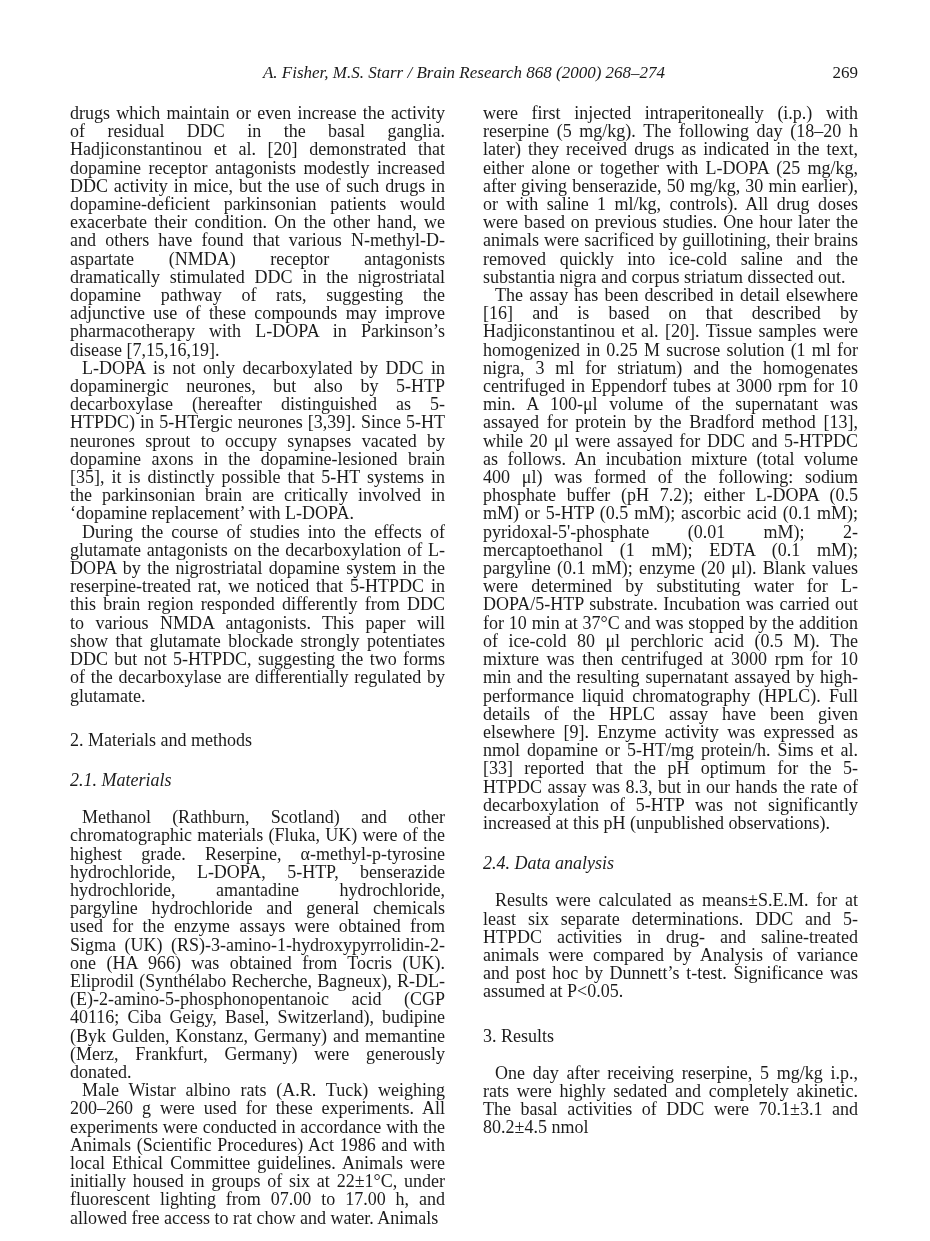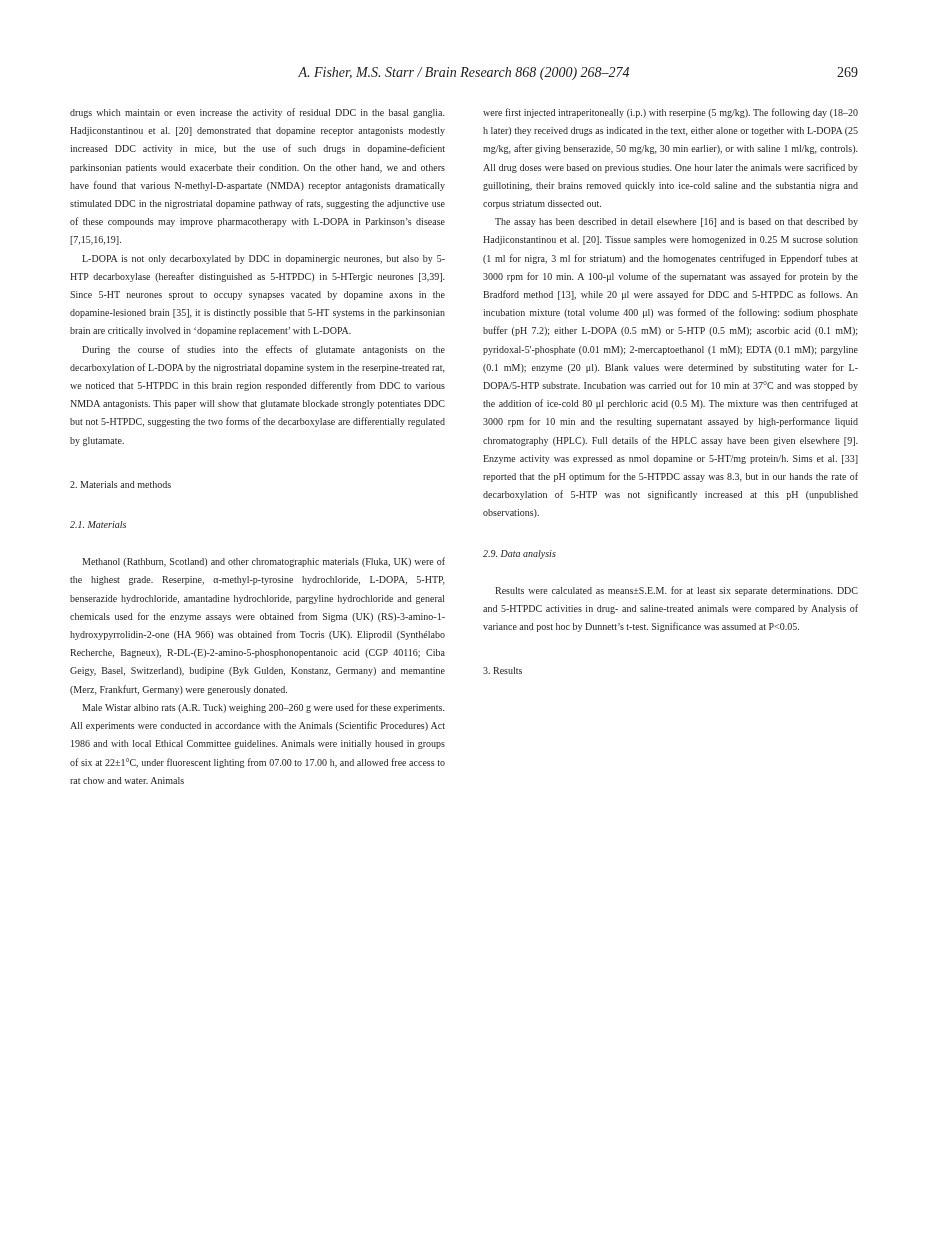--- a/index.html
+++ b/index.html
@@ -14,42 +14,42 @@
     box-sizing: border-box;
     background: #ffffff;
     color: #1b1b1b;
     font-family: "Liberation Serif", serif;
     padding: 64px 72px 0 70px;
     overflow: hidden;
   }
   .running-head {
     position: relative;
     height: 18px;
-    font-size: 14px;
+    font-size: 17px;
     line-height: 18px;
   }
   .running-head .citation {
     display: block;
     text-align: center;
     font-style: italic;
   }
   .running-head .pageno {
     position: absolute;
     right: 0;
     top: 0;
     font-style: normal;
   }
   .columns {
     display: flex;
     gap: 38px;
     margin-top: 22px;
   }
   .col {
     width: 375px;
-    font-size: 10px;
+    font-size: 18px;
     line-height: 18.2px;
     text-align: justify;
   }
   .col p {
     margin: 0;
   }
   .col p.indent {
     text-indent: 12px;
   }
   .col .h2 {
@@ -75,18 +75,19 @@
         <p class="p indent">L-DOPA is not only decarboxylated by DDC in dopaminergic neurones, but also by 5-HTP decarboxylase (hereafter distinguished as 5-HTPDC) in 5-HTergic neurones [3,39]. Since 5-HT neurones sprout to occupy synapses vacated by dopamine axons in the dopamine-lesioned brain [35], it is distinctly possible that 5-HT systems in the parkinsonian brain are critically involved in ‘dopamine replacement’ with L-DOPA.</p>
         <p class="p indent">During the course of studies into the effects of glutamate antagonists on the decarboxylation of L-DOPA by the nigrostriatal dopamine system in the reserpine-treated rat, we noticed that 5-HTPDC in this brain region responded differently from DDC to various NMDA antagonists. This paper will show that glutamate blockade strongly potentiates DDC but not 5-HTPDC, suggesting the two forms of the decarboxylase are differentially regulated by glutamate.</p>
         <div class="h2">2. Materials and methods</div>
         <div class="h3">2.1. Materials</div>
         <p class="p indent">Methanol (Rathburn, Scotland) and other chromatographic materials (Fluka, UK) were of the highest grade. Reserpine, α-methyl-p-tyrosine hydrochloride, L-DOPA, 5-HTP, benserazide hydrochloride, amantadine hydrochloride, pargyline hydrochloride and general chemicals used for the enzyme assays were obtained from Sigma (UK) (RS)-3-amino-1-hydroxypyrrolidin-2-one (HA 966) was obtained from Tocris (UK). Eliprodil (Synthélabo Recherche, Bagneux), R-DL-(E)-2-amino-5-phosphonopentanoic acid (CGP 40116; Ciba Geigy, Basel, Switzerland), budipine (Byk Gulden, Konstanz, Germany) and memantine (Merz, Frankfurt, Germany) were generously donated.</p>
         <p class="p indent">Male Wistar albino rats (A.R. Tuck) weighing 200–260 g were used for these experiments. All experiments were conducted in accordance with the Animals (Scientific Procedures) Act 1986 and with local Ethical Committee guidelines. Animals were initially housed in groups of six at 22±1°C, under fluorescent lighting from 07.00 to 17.00 h, and allowed free access to rat chow and water. Animals</p>
       </div>
     <div class="col" id="col-right">
         <p class="p">were first injected intraperitoneally (i.p.) with reserpine (5 mg/kg). The following day (18–20 h later) they received drugs as indicated in the text, either alone or together with L-DOPA (25 mg/kg, after giving benserazide, 50 mg/kg, 30 min earlier), or with saline 1 ml/kg, controls). All drug doses were based on previous studies. One hour later the animals were sacrificed by guillotining, their brains removed quickly into ice-cold saline and the substantia nigra and corpus striatum dissected out.</p>
         <p class="p indent">The assay has been described in detail elsewhere [16] and is based on that described by Hadjiconstantinou et al. [20]. Tissue samples were homogenized in 0.25 M sucrose solution (1 ml for nigra, 3 ml for striatum) and the homogenates centrifuged in Eppendorf tubes at 3000 rpm for 10 min. A 100-μl volume of the supernatant was assayed for protein by the Bradford method [13], while 20 μl were assayed for DDC and 5-HTPDC as follows. An incubation mixture (total volume 400 μl) was formed of the following: sodium phosphate buffer (pH 7.2); either L-DOPA (0.5 mM) or 5-HTP (0.5 mM); ascorbic acid (0.1 mM); pyridoxal-5'-phosphate (0.01 mM); 2-mercaptoethanol (1 mM); EDTA (0.1 mM); pargyline (0.1 mM); enzyme (20 μl). Blank values were determined by substituting water for L-DOPA/5-HTP substrate. Incubation was carried out for 10 min at 37°C and was stopped by the addition of ice-cold 80 μl perchloric acid (0.5 M). The mixture was then centrifuged at 3000 rpm for 10 min and the resulting supernatant assayed by high-performance liquid chromatography (HPLC). Full details of the HPLC assay have been given elsewhere [9]. Enzyme activity was expressed as nmol dopamine or 5-HT/mg protein/h. Sims et al. [33] reported that the pH optimum for the 5-HTPDC assay was 8.3, but in our hands the rate of decarboxylation of 5-HTP was not significantly increased at this pH (unpublished observations).</p>
-        <div class="h3">2.9. Data analysis</div>
+        <div class="h3">2.4. Data analysis</div>
         <p class="p indent">Results were calculated as means±S.E.M. for at least six separate determinations. DDC and 5-HTPDC activities in drug- and saline-treated animals were compared by Analysis of variance and post hoc by Dunnett’s t-test. Significance was assumed at P&lt;0.05.</p>
         <div class="h2">3. Results</div>
+        <p class="p indent">One day after receiving reserpine, 5 mg/kg i.p., rats were highly sedated and completely akinetic. The basal activities of DDC were 70.1±3.1 and 80.2±4.5 nmol</p>
       </div>
   </div>
 </div>
 
 </body></html>

